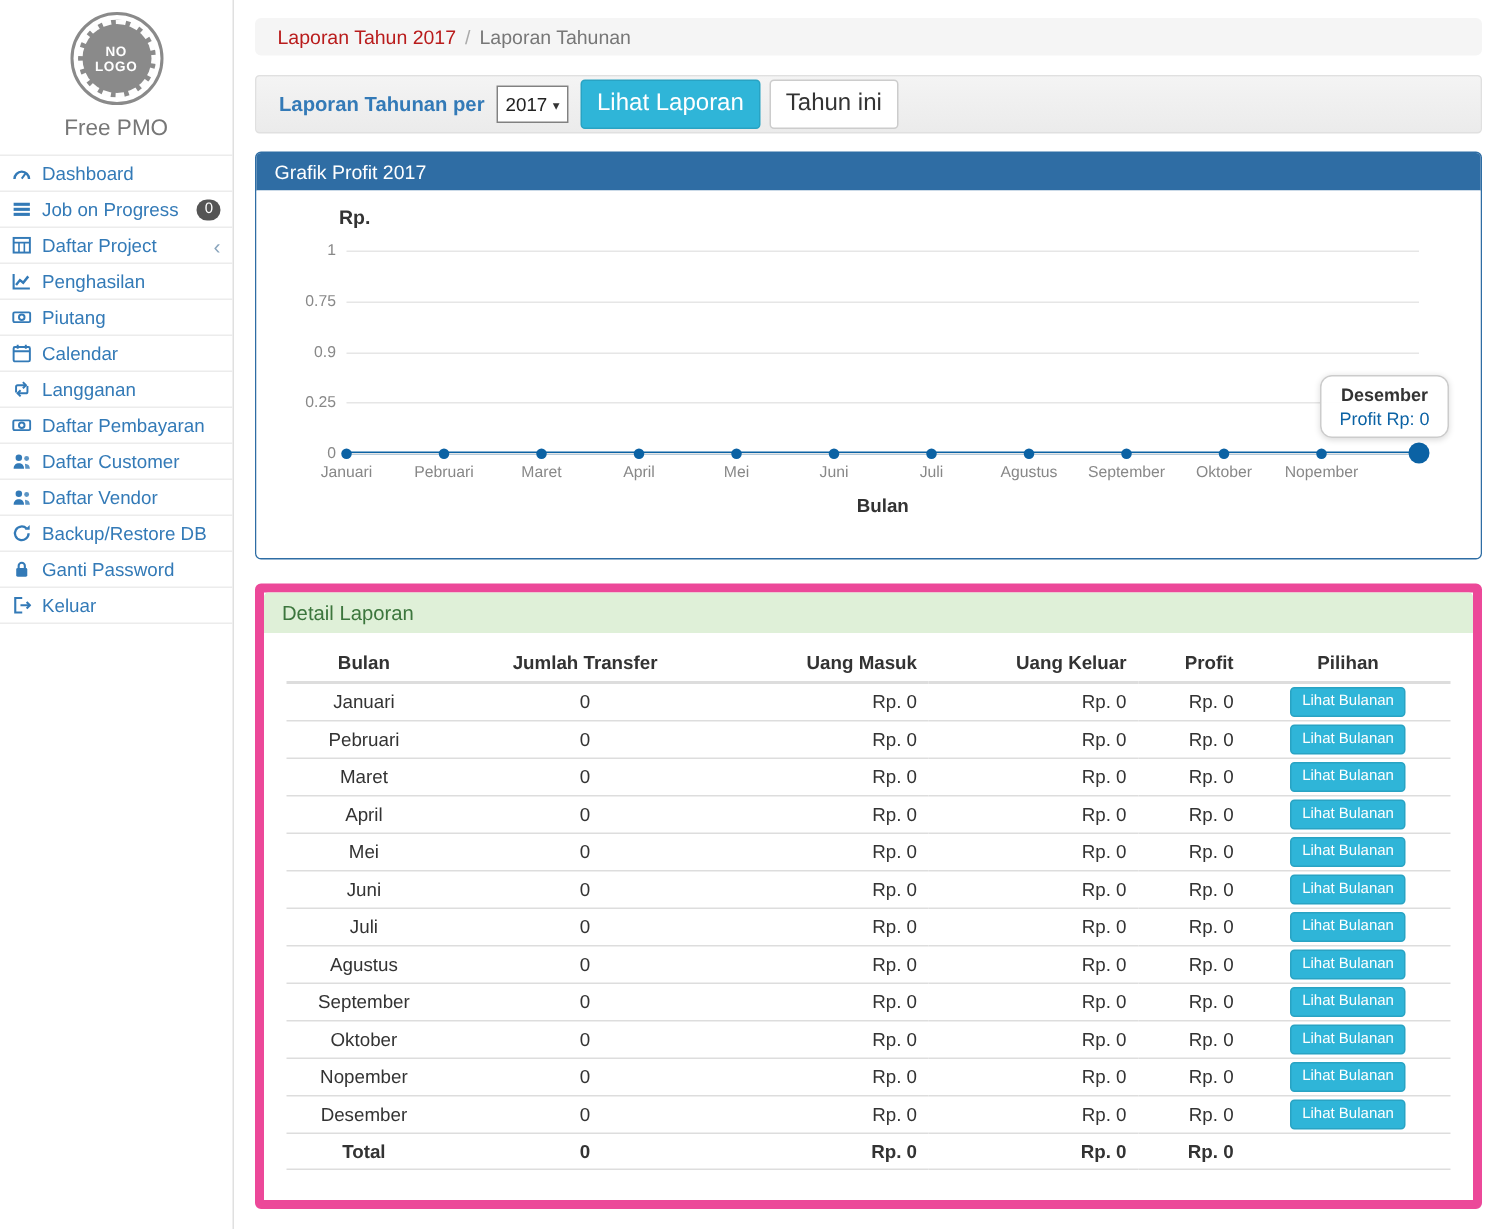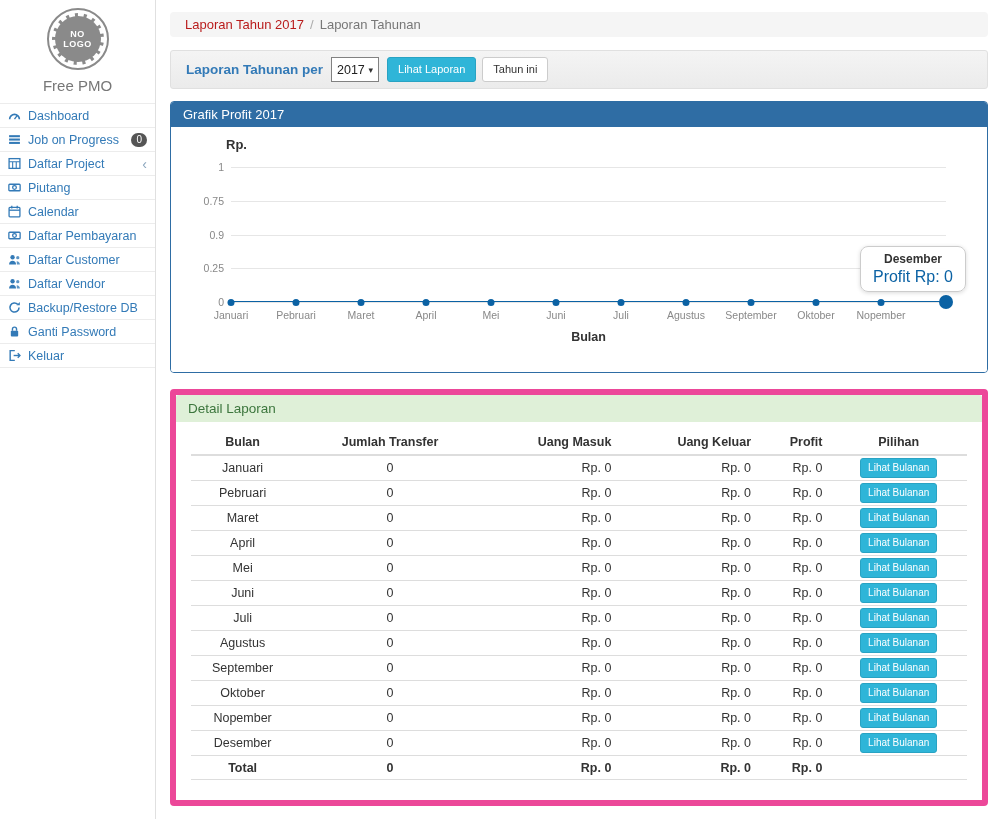--- a/index.html
+++ b/index.html
@@ -24,40 +24,40 @@
   
   .main { flex:1; padding:12px 12px 0 14px; background:#fff; }
   .breadcrumb { background:#f5f5f5; border-radius:4px; padding:5px 15px; color:#777; margin-bottom:13px; }
   .breadcrumb a { color:#b91c1c; text-decoration:none; }
   .breadcrumb .sep { margin:0 6px; color:#aaa; }
 
   .filterbar { background:linear-gradient(#f4f4f4,#ebebeb); border:1px solid #e0e0e0; border-radius:3px; padding:6px 15px; display:flex; align-items:center; margin-bottom:12px; height:39px; }
   .filter-label { color:#337ab7; font-weight:bold; font-size:13.5px; margin-right:8px; }
   .select { background:#fff; border:1px solid #818181; width:48px; height:25px; display:inline-flex; align-items:center; justify-content:space-between; padding:0 5px; font-size:12.5px; color:#222; cursor:pointer; margin-right:8px; }
   .select .caret { font-size:9px; color:#333; }
-  .btn { display:inline-block; font-size:11px; padding:4px 10px; border-radius:3px; cursor:pointer; line-height:1.4; }
+  .btn { display:inline-block; font-size:16px; padding:4px 10px; border-radius:3px; cursor:pointer; line-height:1.4; }
   .btn-cyan { background:#2fb5d8; border:1px solid #29a3c3; color:#fff; }
   .btn-default { background:#fff; border:1px solid #ccc; color:#333; margin-left:6px;text-align:right; }
 
   
   .panel { border-radius:4px; margin-bottom:16px; }
   .panel-primary { border:1px solid #2e6da4; }
   .panel-primary .panel-heading { background:#2f6da4; color:#fff; padding:5px 12px; font-size:13px; border-radius:3px 3px 0 0; }
   .chart-body { background:#fff; height:245px; padding:10px 15px 0 15px; position:relative; border-radius:0 0 3px 3px; }
   .y-unit { font-weight:bold; font-size:13px; color:#333;margin-left:40px; }
   .plot { position:relative; margin:15px 26px 0 45px; height:135px; }
   .gridline { position:absolute; left:0; right:0; height:1px; background:#e6e6e6; }
   .ytick { position:absolute; left:-45px; width:38px; text-align:right; font-size:10.5px; color:#888; transform:translateY(-50%); }
   .chart-line { position:absolute; left:0; right:0; bottom:-1px; height:2px; background:#0b62a4; }
   .pt { position:absolute; width:7px; height:7px; border-radius:50%; background:#0b62a4; bottom:-3.5px; transform:translateX(-50%); z-index:2; }
   .pt.big { width:14px; height:14px; bottom:-7px; }
   .xtick { position:absolute; top:calc(100% + 7px); transform:translateX(-50%); font-size:10.5px; color:#888; white-space:nowrap; }
   .chart-tooltip { position:absolute; right:-20px; bottom:10px; background:rgba(255,255,255,.95); border:1px solid #ccc; border-radius:8px; box-shadow:0 1px 4px rgba(0,0,0,.15); padding:5px 12px; text-align:center; z-index:3; }
   .tt-month { font-weight:bold; font-size:12px; color:#333; }
-  .tt-value { font-size:16px; color:#0b62a4; margin-top:2px; }
+  .tt-value { font-size:12px; color:#0b62a4; margin-top:2px; }
   .xlabel { text-align:center; font-weight:bold; font-size:12.5px; color:#333; margin:28px 26px 0 45px; }
 
   
   .panel-success { border:6px solid #ec4899; }
   .panel-success .panel-heading { background:#dff0d8; color:#3c763d; padding:6px 12px; font-size:13.5px; border-radius:3px 3px 0 0; }
   .detail-body { padding:8px 15px 20px 15px; background:#fff; border-radius:0 0 3px 3px; }
   table { width:100%; border-collapse:collapse; }
   th { font-weight:bold; font-size:12.5px; padding:5px 8px; border-bottom:2px solid #ddd; }
   td { font-size:12.5px; padding:2px 8px; border-bottom:1px solid #ddd; height:24px; }
   .col-bulan { width:13.3%; text-align:center; }
@@ -115,35 +115,57 @@
                 <rect x="1" y="1.5" width="10" height="9" fill="none" stroke="#337ab7" stroke-width="1.2"></rect>
                 <path d="M1 4.4h10M4.3 4.4v6.1M7.6 4.4v6.1" stroke="#337ab7" stroke-width="1"></path>
               </svg>
             </span>
           <span class="lbl">Daftar Project</span>
           <span class="chev">‹</span>
         </li>
         <li class="side-item">
           <span class="icon">
               <svg width="13" height="13" viewBox="0 0 12 12">
+                <path d="M1 1.5v9h10" fill="none" stroke="#337ab7" stroke-width="1.3"></path>
+                <path d="M2.5 8.3l2.4-3 2 1.6 3.1-3.9" fill="none" stroke="#337ab7" stroke-width="1.5"></path>
+              </svg>
+            </span>
+          <span class="lbl">Penghasilan</span>
+        </li>
+        <li class="side-item">
+          <span class="icon">
+              <svg width="13" height="13" viewBox="0 0 12 12">
                 <rect x="0.8" y="3" width="10.4" height="6" rx="0.8" fill="none" stroke="#337ab7" stroke-width="1.2"></rect>
                 <circle cx="6" cy="6" r="1.7" fill="none" stroke="#337ab7" stroke-width="1.2"></circle>
               </svg>
             </span>
           <span class="lbl">Piutang</span>
         </li>
         <li class="side-item">
           <span class="icon">
               <svg width="13" height="13" viewBox="0 0 12 12">
                 <rect x="1" y="2.2" width="10" height="8.8" rx="0.8" fill="none" stroke="#337ab7" stroke-width="1.2"></rect>
                 <path d="M1 4.8h10" stroke="#337ab7" stroke-width="1.2"></path>
                 <path d="M3.5 0.8v2.4M8.5 0.8v2.4" stroke="#337ab7" stroke-width="1.2"></path>
               </svg>
             </span>
           <span class="lbl">Calendar</span>
+        </li>
+        <li class="side-item">
+          <span class="icon">
+              <svg width="13" height="13" viewBox="0 0 12 12">
+                <g fill="none" stroke="#337ab7" stroke-width="1.2">
+                  <path d="M2.5 8V4.5a1 1 0 0 1 1-1h4.5"></path>
+                  <path d="M6.7 1.6l1.9 1.9-1.9 1.9"></path>
+                  <path d="M9.5 4v3.5a1 1 0 0 1-1 1H4"></path>
+                  <path d="M5.3 10.4L3.4 8.5l1.9-1.9"></path>
+                </g>
+              </svg>
+            </span>
+          <span class="lbl">Langganan</span>
         </li>
         <li class="side-item">
           <span class="icon">
               <svg width="13" height="13" viewBox="0 0 12 12">
                 <rect x="0.8" y="3" width="10.4" height="6" rx="0.8" fill="none" stroke="#337ab7" stroke-width="1.2"></rect>
                 <circle cx="6" cy="6" r="1.7" fill="none" stroke="#337ab7" stroke-width="1.2"></circle>
               </svg>
             </span>
           <span class="lbl">Daftar Pembayaran</span>
         </li>

